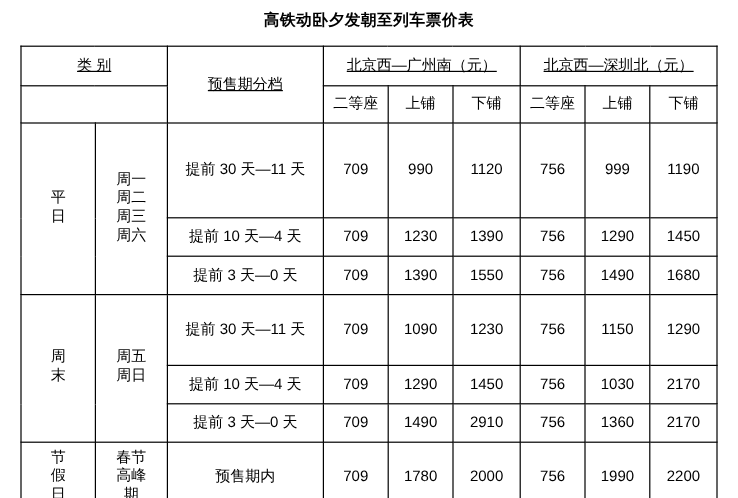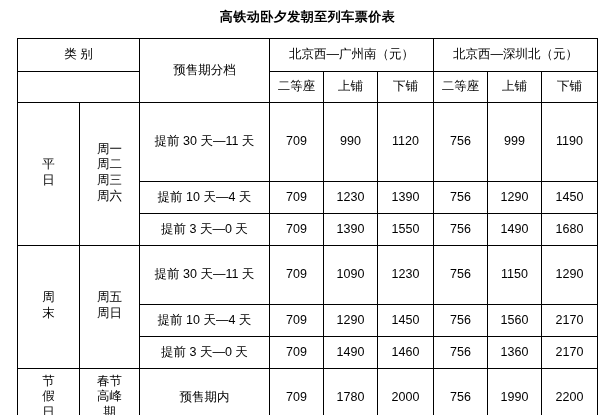--- a/index.html
+++ b/index.html
@@ -49,20 +49,21 @@
   }
   td.vert {
     line-height: 1.22;
     padding: 3px 1px;
   }
   td.bracket {
     white-space: nowrap;
   }
   .hdr-row td {
     height: 28px;
+    text-decoration: underline;
   }
   .sub-row td {
     height: 26px;
     margin-top: 12px;
   }
   .data-row td {
     height: 27px;
   }
   .tall td {
     height: 74px;
@@ -152,28 +153,28 @@
         <td>756</td>
         <td>1150</td>
         <td>1290</td>
       </tr>
       <tr class="data-row">
         <td class="bracket">提前 10 天—4 天</td>
         <td>709</td>
         <td>1290</td>
         <td>1450</td>
         <td>756</td>
-        <td>1560</td>
+        <td>1030</td>
         <td>2170</td>
       </tr>
       <tr class="data-row">
         <td class="bracket">提前 3 天—0 天</td>
         <td>709</td>
         <td>1490</td>
-        <td>1460</td>
+        <td>2910</td>
         <td>756</td>
         <td>1360</td>
         <td>2170</td>
       </tr>
 
       <tr class="data-row mid">
         <td class="cat vert">节<br>假<br>日</td>
         <td class="sub vert">春节<br>高峰<br>期</td>
         <td class="bracket">预售期内</td>
         <td>709</td>

